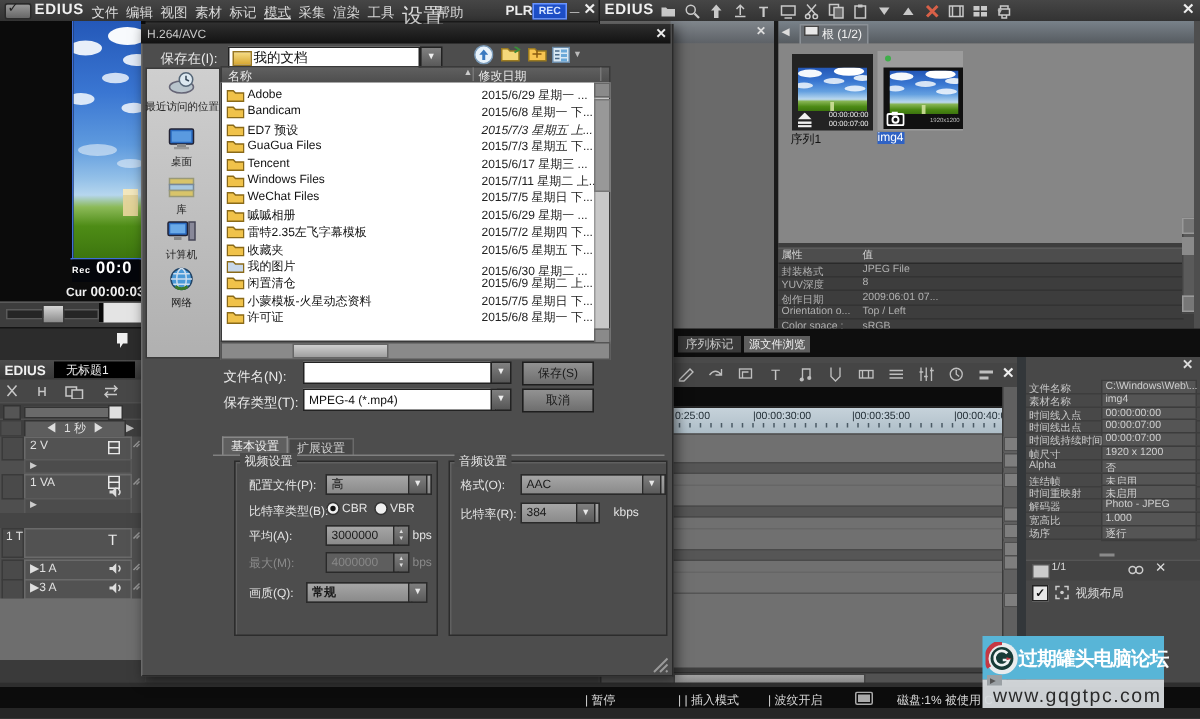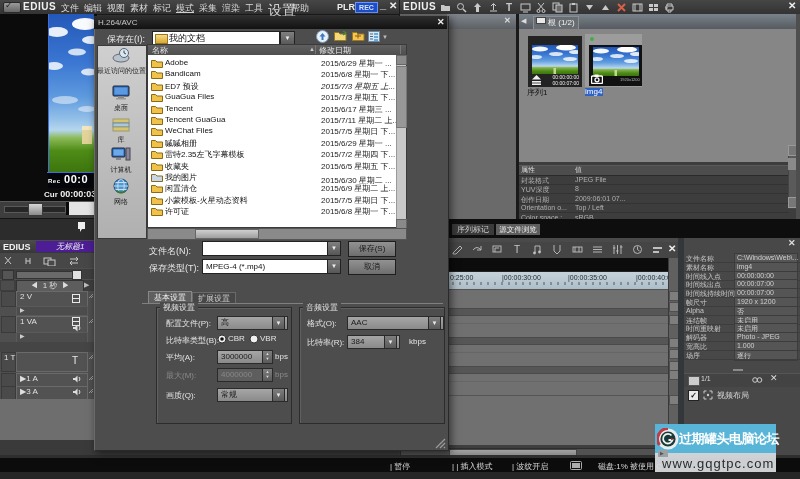--- a/index.html
+++ b/index.html
@@ -106,21 +106,21 @@
 <div class="ab" style="left:4px;top:206px;width:60px;height:5px;background:#262626;border:1px solid #5a5a5a;"></div>
 <div class="ab" style="left:28px;top:203px;width:13px;height:11px;background:linear-gradient(#d6d6d6,#8a8a8a);border:1px solid #3a3a3a;"></div>
 <div class="ab" style="left:66px;top:202px;width:28px;height:13px;background:#e4e4e4;border-left:3px solid #0a0a0a;"></div>
 <div class="ab" style="left:0px;top:218px;width:97px;height:22px;background:#2c2c2c;border-top:1px solid #141414;"></div>
 <svg class="ab" style="left:77px;top:221px;" width="9" height="12">
     <path d="M1 1 h7 v7 h-3 l-2 3 v-3 H1 z" fill="#f0f0f0"></path>
   </svg>
 <div class="ab" style="left:0px;top:240px;width:97px;height:215px;background:#4f4f4f;"></div>
 <div class="ab" style="left:0px;top:240px;width:97px;height:13px;background:linear-gradient(#4c4c4c,#373737);border-bottom:1px solid #2a2a2a;"></div>
 <div class="ab" style="left:3px;top:242px;color:#f0f0f0;font-size:9px;font-weight:bold;">EDIUS</div>
-<div class="ab" style="left:36px;top:241px;width:46px;height:11px;background:#4c1d95;color:#eee;font-size:8px;line-height:11px;padding-left:20px;font-style:italic;">无标题1</div>
+<div class="ab" style="left:36px;top:241px;width:46px;height:11px;background:#000000;color:#eee;font-size:8px;line-height:11px;padding-left:8px;">无标题1</div>
 <div class="ab" style="left:0px;top:253px;width:97px;height:15px;background:#474747;"></div>
 <svg class="ab" style="left:4px;top:256px;" width="86" height="10">
     <path d="M1 1 L7 8 M7 1 L1 8" stroke="#c8c8c8" fill="none"></path>
     <path d="M22 2 v6 M26 2 v6 M22 5 h4" stroke="#c8c8c8" fill="none"></path>
     <rect x="40" y="2" width="7" height="6" fill="none" stroke="#c8c8c8"></rect>
     <rect x="44" y="4" width="7" height="6" fill="#484848" stroke="#c8c8c8"></rect>
     <path d="M66 3 h8 M66 7 h8 M72 1 l2 2 -2 2 M68 5 l-2 2 2 2" stroke="#c8c8c8" fill="none"></path>
   </svg>
 <div class="ab" style="left:0px;top:269px;width:97px;height:10px;background:#3e3e3e;"></div>
 <div class="ab" style="left:2px;top:270px;width:10px;height:8px;background:#555;border:1px solid #333;"></div>
@@ -509,21 +509,21 @@
 <div class="ab" style="left:165px;top:92.20000000000002px;color:#111;font-size:8px;white-space:nowrap;">GuaGua Files</div>
 <div class="ab" style="left:321px;top:92.20000000000002px;color:#222;font-size:8px;white-space:nowrap;">2015/7/3 星期五 下...</div>
 <svg class="ab" style="left:151px;top:104.60000000000002px;" width="12" height="9">
     <path d="M0.5 1.5 h4 l1.5 1.5 h5.5 v5.5 h-11 z" fill="#f0c24a" stroke="#8a6a18"></path>
   </svg>
 <div class="ab" style="left:165px;top:103.60000000000002px;color:#111;font-size:8px;white-space:nowrap;">Tencent</div>
 <div class="ab" style="left:321px;top:103.60000000000002px;color:#222;font-size:8px;white-space:nowrap;">2015/6/17 星期三 ...</div>
 <svg class="ab" style="left:151px;top:116.00000000000003px;" width="12" height="9">
     <path d="M0.5 1.5 h4 l1.5 1.5 h5.5 v5.5 h-11 z" fill="#f0c24a" stroke="#8a6a18"></path>
   </svg>
-<div class="ab" style="left:165px;top:115.00000000000003px;color:#111;font-size:8px;white-space:nowrap;">Tencent GuaGua</div>
+<div class="ab" style="left:165px;top:115.00000000000003px;color:#111;font-size:8px;white-space:nowrap;">Windows Files</div>
 <div class="ab" style="left:321px;top:115.00000000000003px;color:#222;font-size:8px;white-space:nowrap;">2015/7/11 星期二 上...</div>
 <svg class="ab" style="left:151px;top:127.40000000000003px;" width="12" height="9">
     <path d="M0.5 1.5 h4 l1.5 1.5 h5.5 v5.5 h-11 z" fill="#f0c24a" stroke="#8a6a18"></path>
   </svg>
 <div class="ab" style="left:165px;top:126.40000000000003px;color:#111;font-size:8px;white-space:nowrap;">WeChat Files</div>
 <div class="ab" style="left:321px;top:126.40000000000003px;color:#222;font-size:8px;white-space:nowrap;">2015/7/5 星期日 下...</div>
 <svg class="ab" style="left:151px;top:138.80000000000004px;" width="12" height="9">
     <path d="M0.5 1.5 h4 l1.5 1.5 h5.5 v5.5 h-11 z" fill="#f0c24a" stroke="#8a6a18"></path>
   </svg>
 <div class="ab" style="left:165px;top:137.80000000000004px;color:#111;font-size:8px;white-space:nowrap;">嘁嘁相册</div>
@@ -590,21 +590,21 @@
 <div class="ab" style="left:260px;top:334px;color:#e4e4e4;font-size:8px;">VBR</div>
 <div class="ab" style="left:166px;top:352px;color:#e4e4e4;font-size:8px;">平均(A):</div>
 <div class="ab" style="left:217px;top:350px;width:44px;height:12px;background:linear-gradient(#a6a6a6,#8a8a8a);border:1px solid #2a2a2a;color:#1a1a1a;font-size:8px;line-height:12px;padding-left:3px;">3000000</div>
 <div class="ab" style="left:262px;top:350px;width:9px;height:12px;background:linear-gradient(#7e7e7e,#5a5a5a);border:1px solid #2a2a2a;color:#ddd;font-size:4px;text-align:center;line-height:5px;">▲<br>▼</div>
 <div class="ab" style="left:275px;top:352px;color:#e4e4e4;font-size:8px;">bps</div>
 <div class="ab" style="left:166px;top:370px;color:#8a8a8a;font-size:8px;">最大(M):</div>
 <div class="ab" style="left:217px;top:368px;width:44px;height:12px;background:#5e5e5e;border:1px solid #2a2a2a;color:#888;font-size:8px;line-height:12px;padding-left:3px;">4000000</div>
 <div class="ab" style="left:262px;top:368px;width:9px;height:12px;background:linear-gradient(#7e7e7e,#5a5a5a);border:1px solid #2a2a2a;color:#ddd;font-size:4px;text-align:center;line-height:5px;">▲<br>▼</div>
 <div class="ab" style="left:275px;top:370px;color:#8a8a8a;font-size:8px;">bps</div>
 <div class="ab" style="left:166px;top:390px;color:#e4e4e4;font-size:8px;">画质(Q):</div>
-<div class="ab" style="left:217px;top:388px;width:66px;height:12px;background:linear-gradient(#a6a6a6,#8a8a8a);border:1px solid #2a2a2a;color:#1a1a1a;font-size:8px;line-height:12px;padding-left:3px;">常规</div>
+<div class="ab" style="left:204px;top:388px;width:66px;height:12px;background:linear-gradient(#a6a6a6,#8a8a8a);border:1px solid #2a2a2a;color:#1a1a1a;font-size:8px;line-height:12px;padding-left:3px;font-weight:bold;">常规</div>
 <div class="ab" style="left:272px;top:388px;width:11px;height:12px;background:linear-gradient(#7e7e7e,#5a5a5a);border:1px solid #2a2a2a;color:#e8e8e8;font-size:6px;text-align:center;line-height:12px;">▼</div>
 <div class="ab" style="left:299px;top:307px;width:144px;height:115px;border:1px solid #2c2c2c;box-shadow:inset 1px 1px 0 #606060;"></div>
 <div class="ab" style="left:303px;top:302px;width:38px;height:9px;background:#4b4b4b;color:#e4e4e4;font-size:8px;text-align:center;">音频设置</div>
 <div class="ab" style="left:307px;top:318px;color:#e4e4e4;font-size:8px;">格式(O):</div>
 <div class="ab" style="left:347px;top:316px;width:92px;height:12px;background:linear-gradient(#a6a6a6,#8a8a8a);border:1px solid #2a2a2a;color:#1a1a1a;font-size:8px;line-height:12px;padding-left:3px;">AAC</div>
 <div class="ab" style="left:428px;top:316px;width:11px;height:12px;background:linear-gradient(#7e7e7e,#5a5a5a);border:1px solid #2a2a2a;color:#e8e8e8;font-size:6px;text-align:center;line-height:12px;">▼</div>
 <div class="ab" style="left:307px;top:337px;color:#e4e4e4;font-size:8px;">比特率(R):</div>
 <div class="ab" style="left:347px;top:335px;width:48px;height:12px;background:linear-gradient(#a6a6a6,#8a8a8a);border:1px solid #2a2a2a;color:#1a1a1a;font-size:8px;line-height:12px;padding-left:3px;">384</div>
 <div class="ab" style="left:384px;top:335px;width:11px;height:12px;background:linear-gradient(#7e7e7e,#5a5a5a);border:1px solid #2a2a2a;color:#e8e8e8;font-size:6px;text-align:center;line-height:12px;">▼</div>
 <div class="ab" style="left:409px;top:337px;color:#e4e4e4;font-size:8px;">kbps</div>

